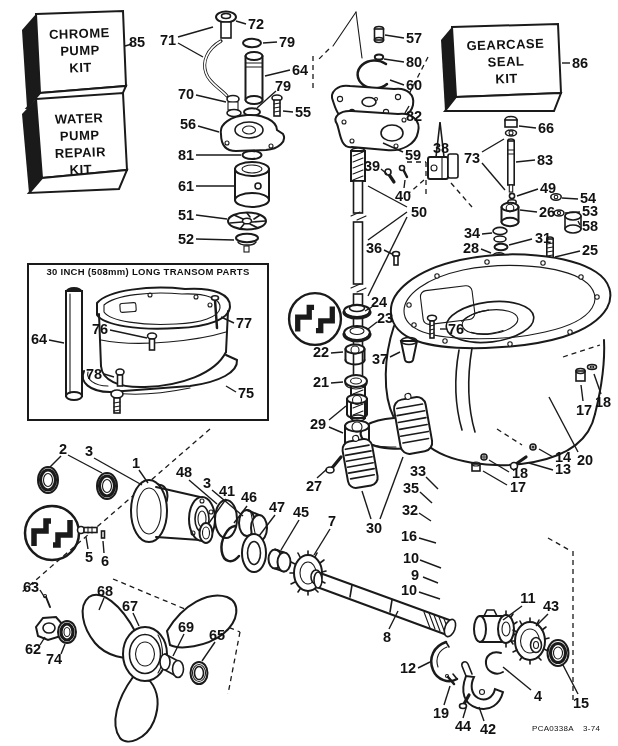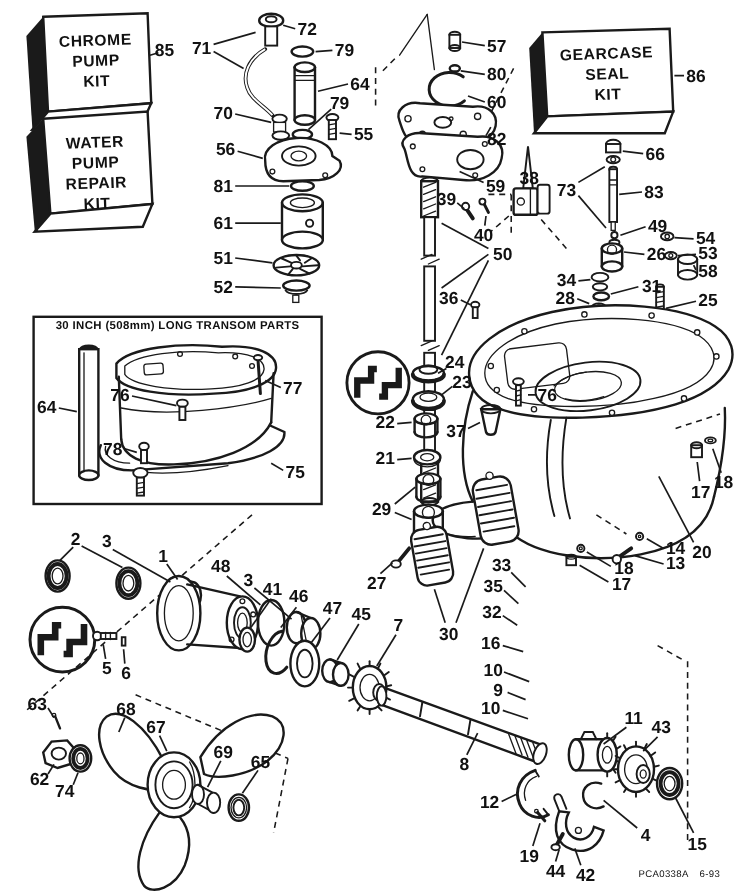--- a/index.html
+++ b/index.html
@@ -716,15 +716,15 @@
   <div class="boxtext" style="left:456px;top:36px;width:100px;">
     <div>GEARCASE</div>
     <div>SEAL</div>
     <div>KIT</div>
   </div>
 
   <div class="insettitle">30 INCH (508mm) LONG TRANSOM PARTS</div>
 
   <div class="footer">
     <span>PCA0338A</span>
-    <span>6-93</span>
+    <span>3-74</span>
   </div>
 </div>
 
 </body></html>

